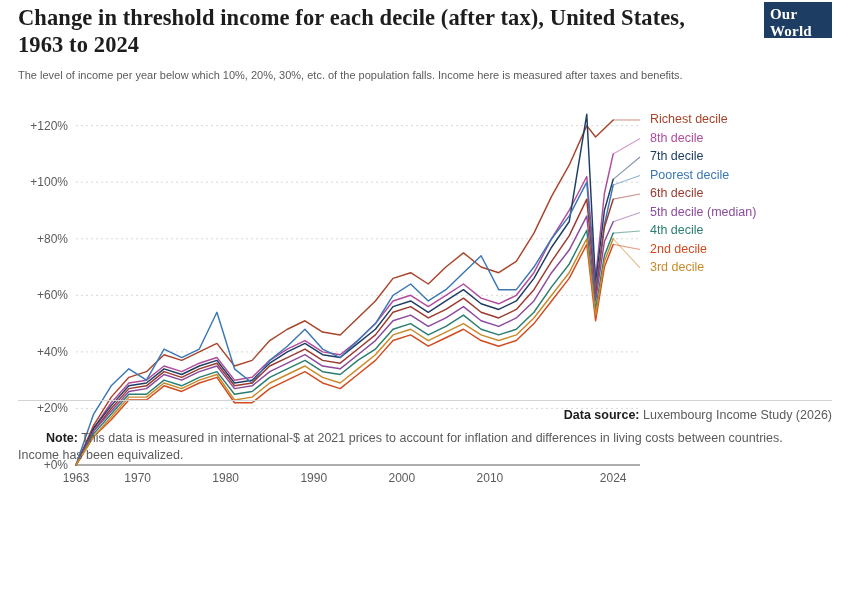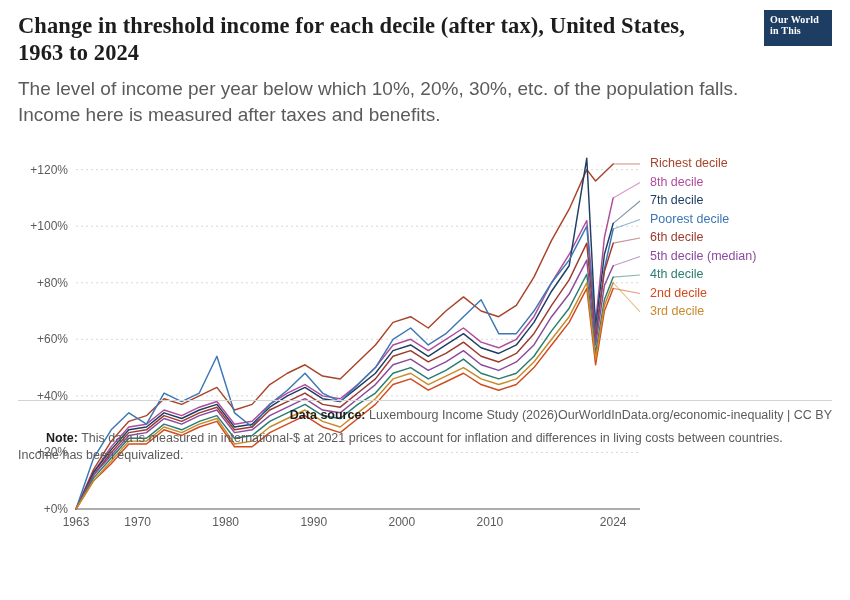--- a/index.html
+++ b/index.html
@@ -12,54 +12,54 @@
     background: #ffffff;
     font-family: "Liberation Sans", sans-serif;
     color: #1d1d1d;
     overflow: hidden;
   }
   .page {
     position: relative;
     width: 850px;
     height: 472px;
     box-sizing: border-box;
-    padding: 12px 18px 0 18px;
+    padding: 4px 18px 0 18px;
   }
   
   .header {
     position: relative;
   }
   .chart-title {
     font-family: "Liberation Serif", serif;
     font-size: 22.5px;
     font-weight: 700;
     line-height: 1.22;
     color: #1d1d1d;
     margin: 0;
     max-width: 690px;
     letter-spacing: 0.1px;
   }
   .chart-subtitle {
-    font-size: 19px;
+    font-size: 11px;
     line-height: 1.35;
     color: #5b5b5b;
     margin: 9px 0 0 0;
     max-width: 775px;
   }
   .owid-logo {
     position: absolute;
     top: -2px;
     right: 0;
     width: 68px;
     height: 36px;
     background: #1d3d63;
     color: #ffffff;
     font-family: "Liberation Serif", serif;
     font-weight: 700;
-    font-size: 10px;
+    font-size: 15px;
     line-height: 1.12;
     padding: 4px 6px;
     box-sizing: border-box;
     letter-spacing: 0.2px;
   }
   
   .chart-wrap {
     position: relative;
     margin-top: 12px;
     width: 814px;
@@ -214,21 +214,20 @@
     </svg>
   </div>
 
   <div class="footer">
     <div class="footer-rule"></div>
     <div class="footer-row">
       <div class="footer-left">
         <strong>Data source:</strong>
         <span>Luxembourg Income Study (2026)</span>
       </div>
-      <div class="footer-right">OurWorldInData.org/economic-inequality | CC BY</div>
     </div>
     <div class="footer-note">
       <strong>Note:</strong>
       <span>This data is measured in international-$ at 2021 prices to account for inflation and differences in living costs between countries. Income has been equivalized.</span>
     </div>
   </div>
 
 </div>
 
 </body></html>

